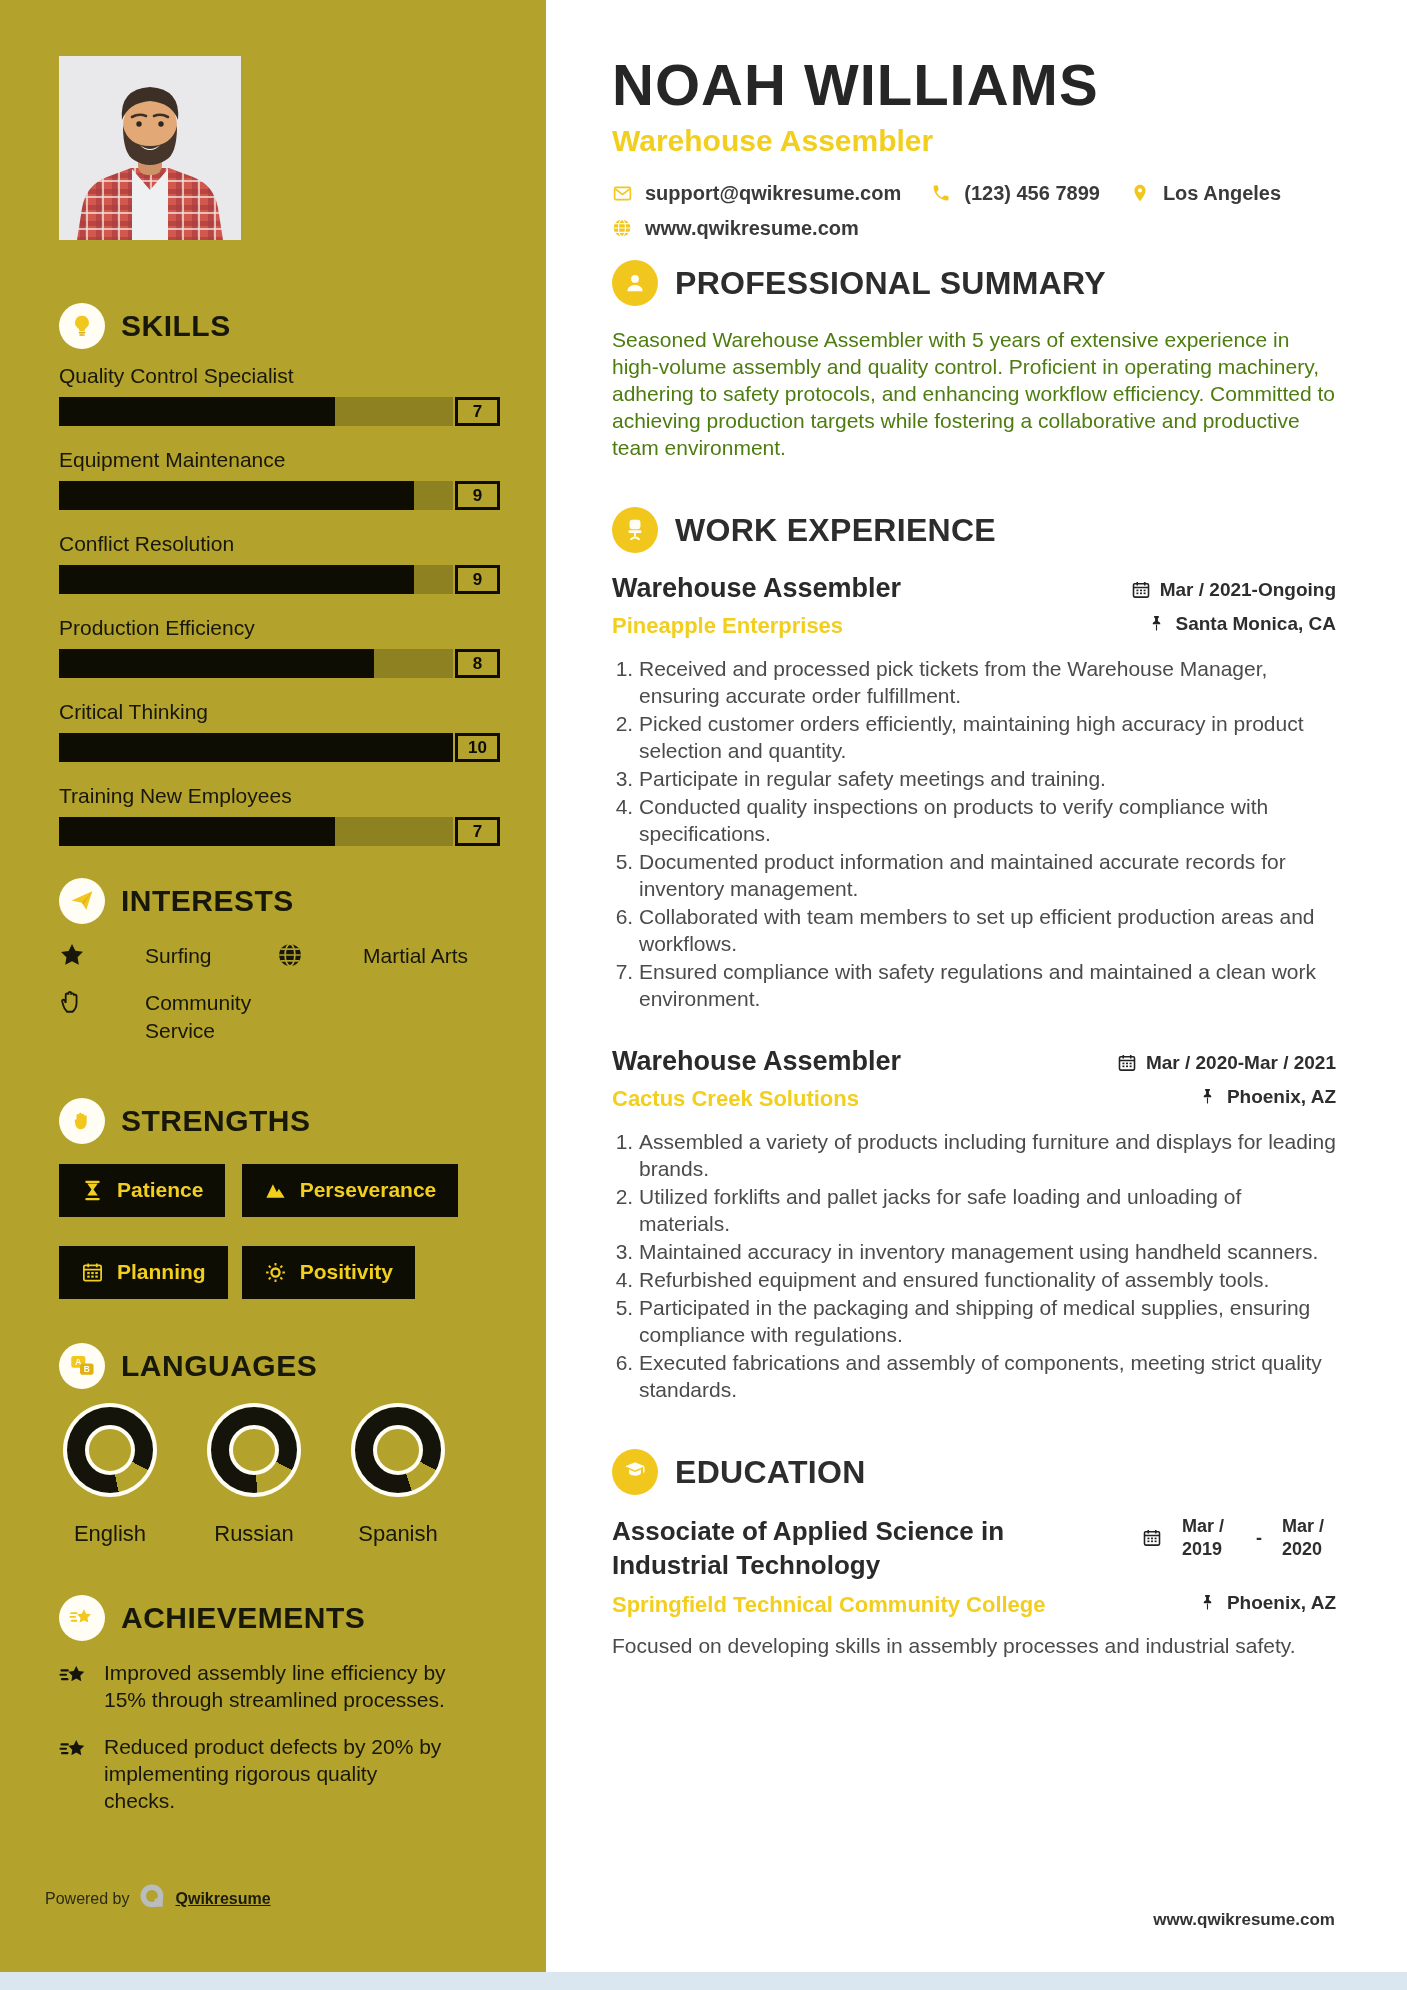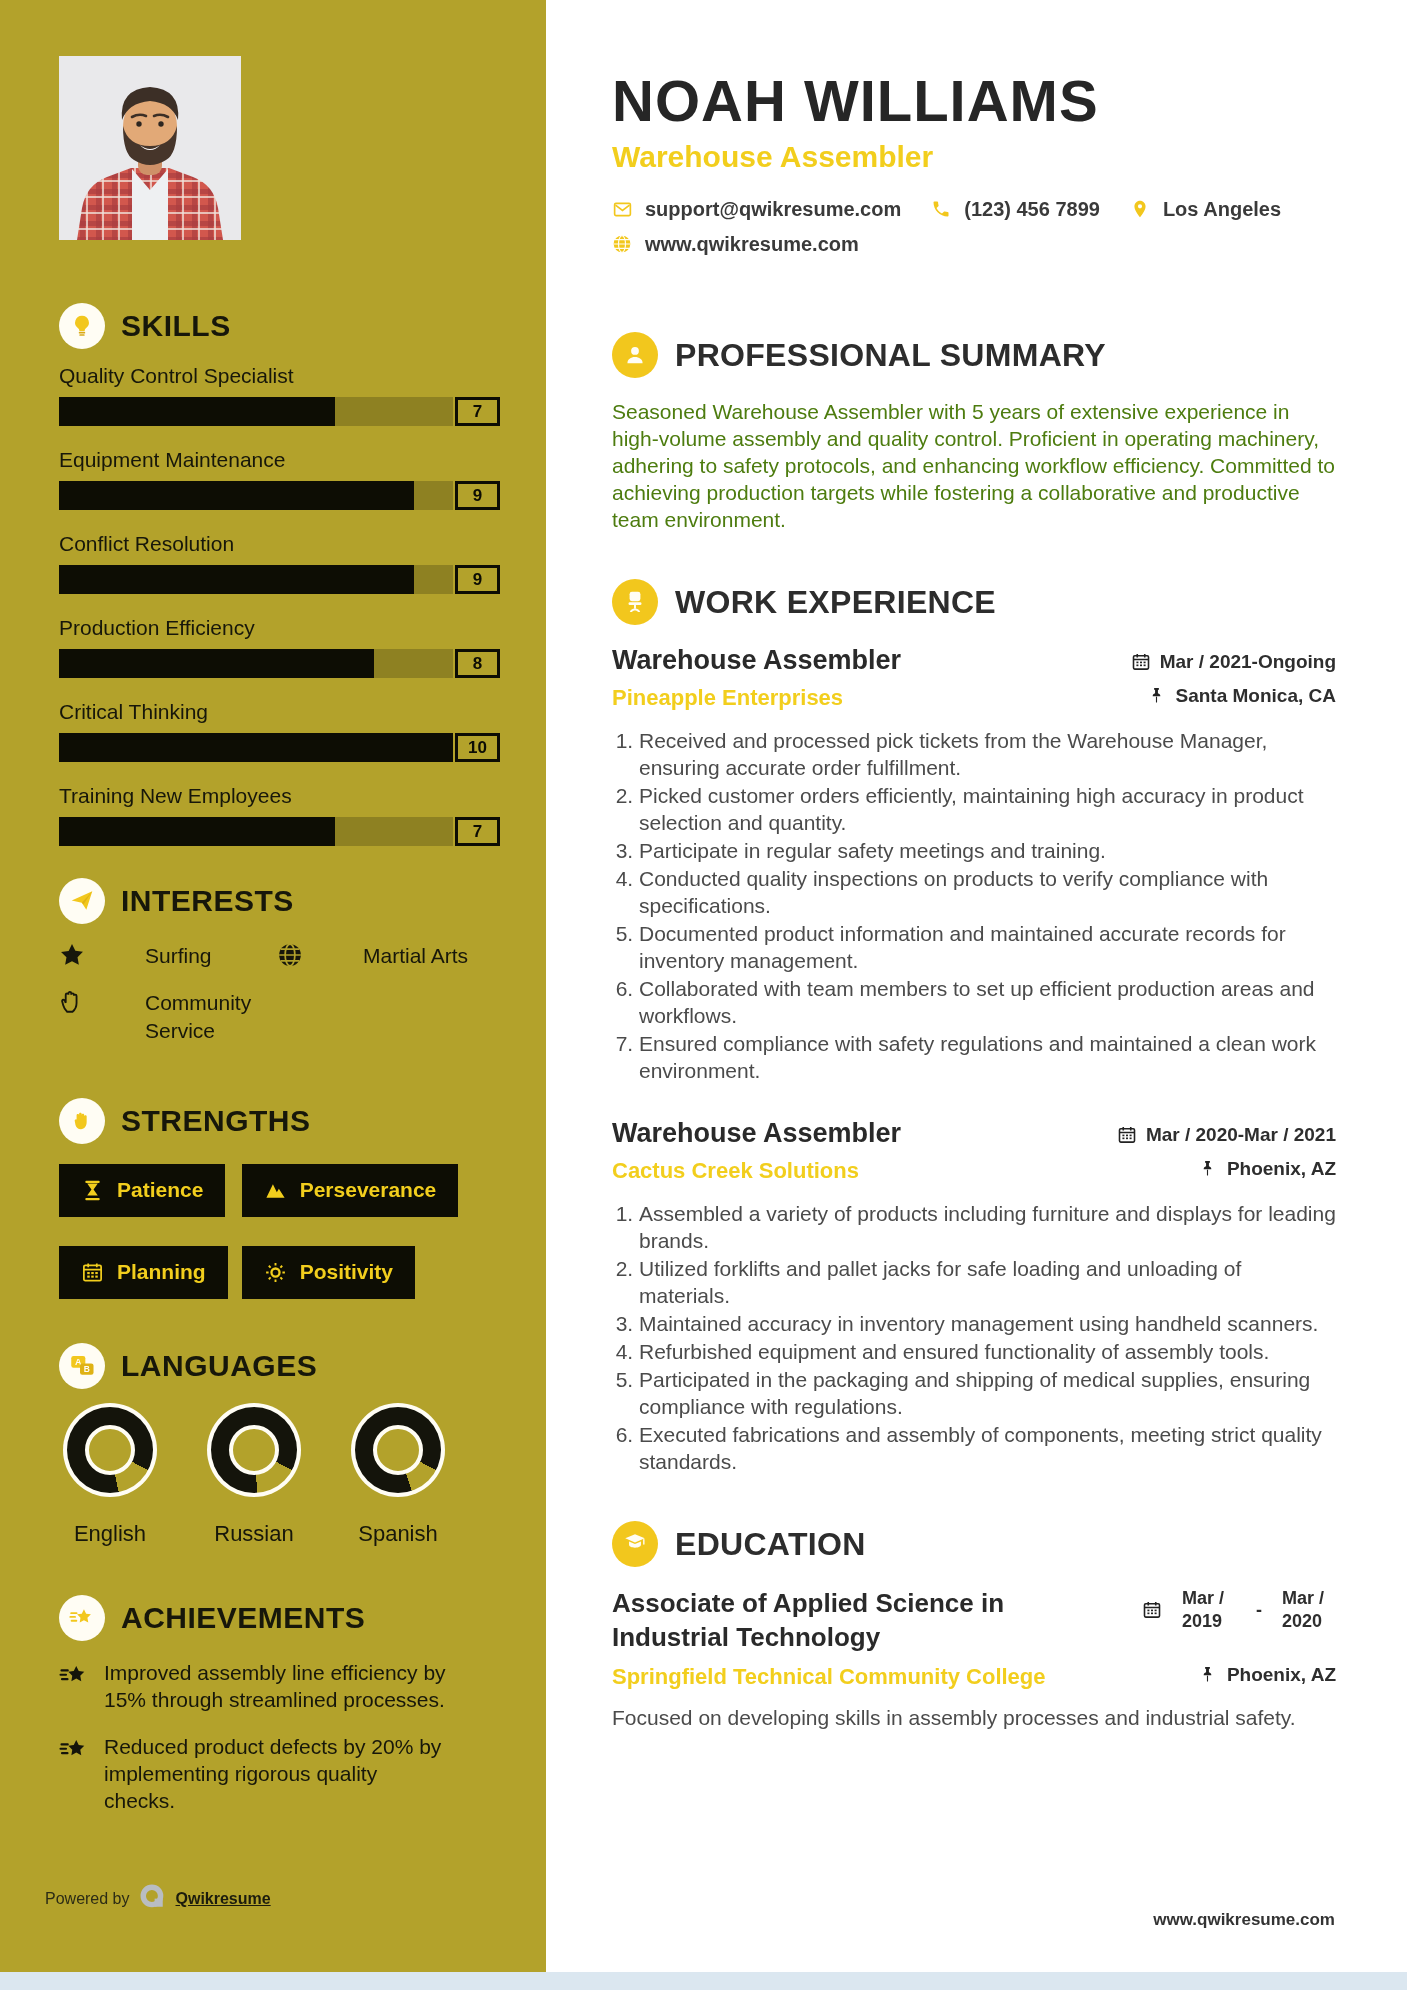--- a/index.html
+++ b/index.html
@@ -45,21 +45,21 @@
   
   .ach-list{margin-top:18px;}
   .ach{display:flex;gap:15px;margin-bottom:20px;}
   .ach .ic{flex:0 0 30px;height:30px;margin-top:2px;}
   .ach .txt{font-size:21px;line-height:27px;color:#17170a;max-width:350px;}
   
   .side-foot{position:absolute;left:45px;bottom:58px;display:flex;align-items:center;gap:10px;}
   .side-foot .pw{font-size:16px;color:#2c2c15;}
   .side-foot a{font-size:16px;font-weight:700;color:#1c1c0d;text-decoration:underline;}
   
-  .main{position:absolute;left:612px;top:16px;width:724px;}
+  .main{position:absolute;left:612px;top:0;width:724px;}
   h1.name{margin:56px 0 0;font-size:58px;line-height:1;font-weight:800;color:#262626;letter-spacing:1px;}
   .role{margin-top:10px;font-size:30px;font-weight:600;color:#f2ce1d;}
   .contact{margin-top:24px;display:flex;flex-direction:column;gap:12px;}
   .c-row{display:flex;align-items:center;gap:30px;}
   .c-item{display:flex;align-items:center;gap:12px;font-size:20px;font-weight:600;color:#3a3a3a;}
   .c-item .ic{width:21px;height:21px;display:inline-flex;}
   .section{margin-top:46px;}
   .sec-head{display:flex;align-items:center;gap:17px;margin-bottom:20px;}
   .sec-head .circ{width:46px;height:46px;border-radius:50%;background:#f2c71d;
                   display:flex;align-items:center;justify-content:center;flex:0 0 46px;}
@@ -387,21 +387,21 @@
                   <ellipse cx="12" cy="12" rx="4.2" ry="10"></ellipse>
                   <path d="M2.3 12h19.4M3.6 6.8h16.8M3.6 17.2h16.8"></path>
                 </g>
               </svg>
             </span>
           <span>www.qwikresume.com</span>
         </span>
       </div>
     </div>
 
-    <section class="section" style="margin-top:76px;">
+    <section class="section" style="margin-top:20px;">
       <div class="sec-head">
         <span class="circ">
           <svg width="26" height="26" viewBox="0 0 24 24" fill="#fffdf4">
               <circle cx="12" cy="8.2" r="3.6"></circle>
               <path d="M5 19.5c0-3.4 3.1-5.6 7-5.6s7 2.2 7 5.6z"></path>
             </svg>
         </span>
         <span class="ttl">PROFESSIONAL SUMMARY</span>
       </div>
       <p class="summary-text">Seasoned Warehouse Assembler with 5 years of extensive experience in high-volume assembly and quality control. Proficient in operating machinery, adhering to safety protocols, and enhancing workflow efficiency. Committed to achieving production targets while fostering a collaborative and productive team environment.</p>

